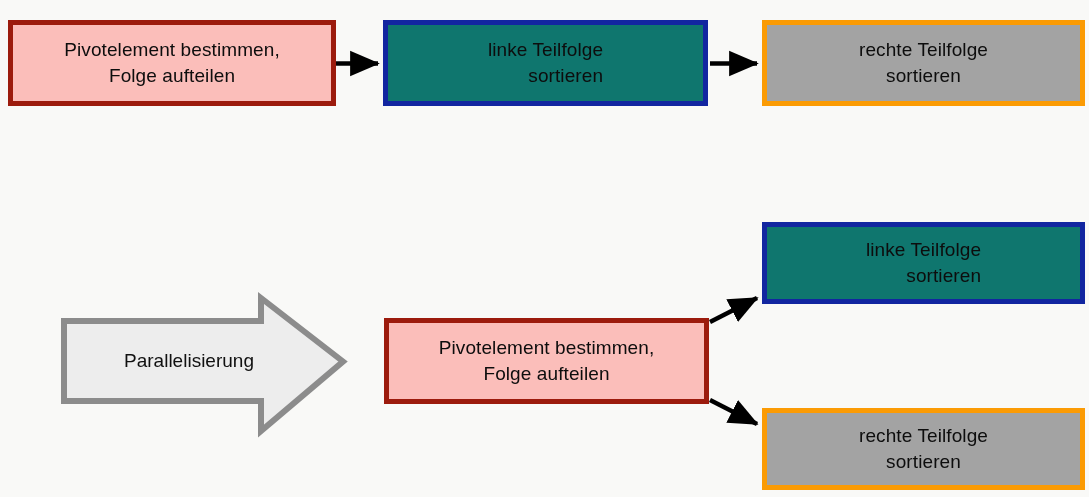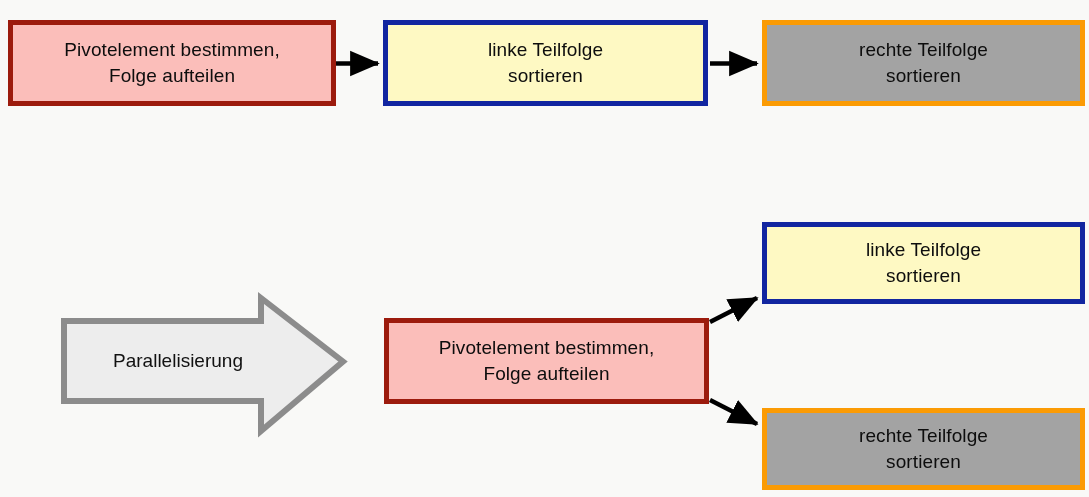--- a/index.html
+++ b/index.html
@@ -30,22 +30,23 @@
     color: #0d0d0d;
     letter-spacing: 0.1px;
     white-space: pre-line;
     user-select: none;
   }
   .node.red {
     background: #fbbeba;
     border: 5px solid #9c1b0d;
   }
   .node.blue {
-    background: #fef9c3;
+    background: #0f766e;
     border: 5px solid #1226a0;
+    text-align: right;
   }
   .node.yellow {
     background: #a3a3a3;
     border: 5px solid #fb9b04;
   }
   
   #node-top-pivot   { left: 8px;   top: 20px;  width: 328px; height: 86px; }
   #node-top-left    { left: 383px; top: 20px;  width: 325px; height: 86px; }
   #node-top-right   { left: 762px; top: 20px;  width: 323px; height: 86px; }
   
@@ -56,21 +57,21 @@
   .svg-layer {
     position: absolute;
     left: 0;
     top: 0;
     width: 1089px;
     height: 497px;
     pointer-events: none;
   }
   .block-arrow-label {
     position: absolute;
-    left: 78px;
+    left: 89px;
     top: 340px;
     width: 200px;
     height: 42px;
     display: flex;
     align-items: center;
     justify-content: center;
     font-size: 19px;
     color: #111111;
     user-select: none;
   }

